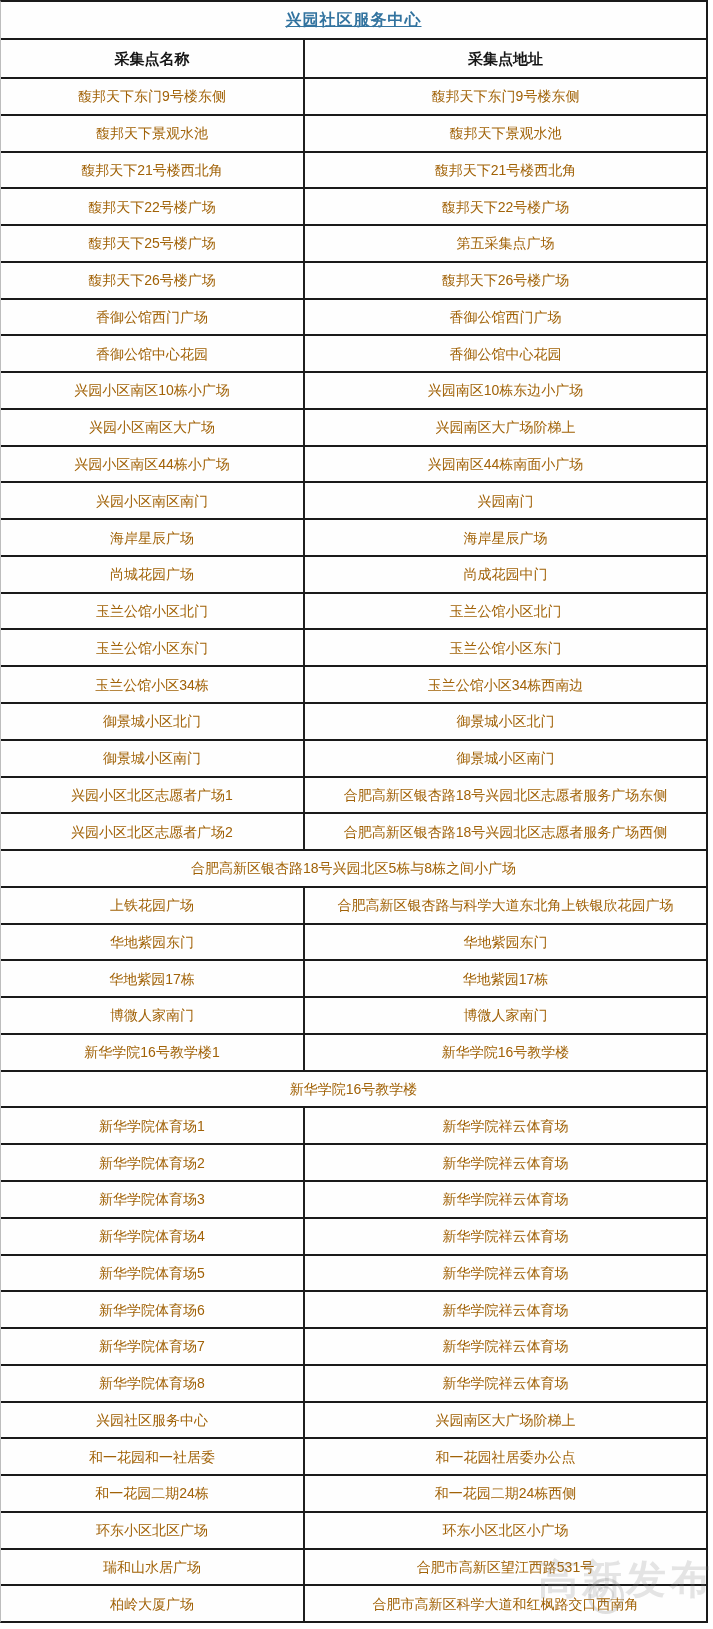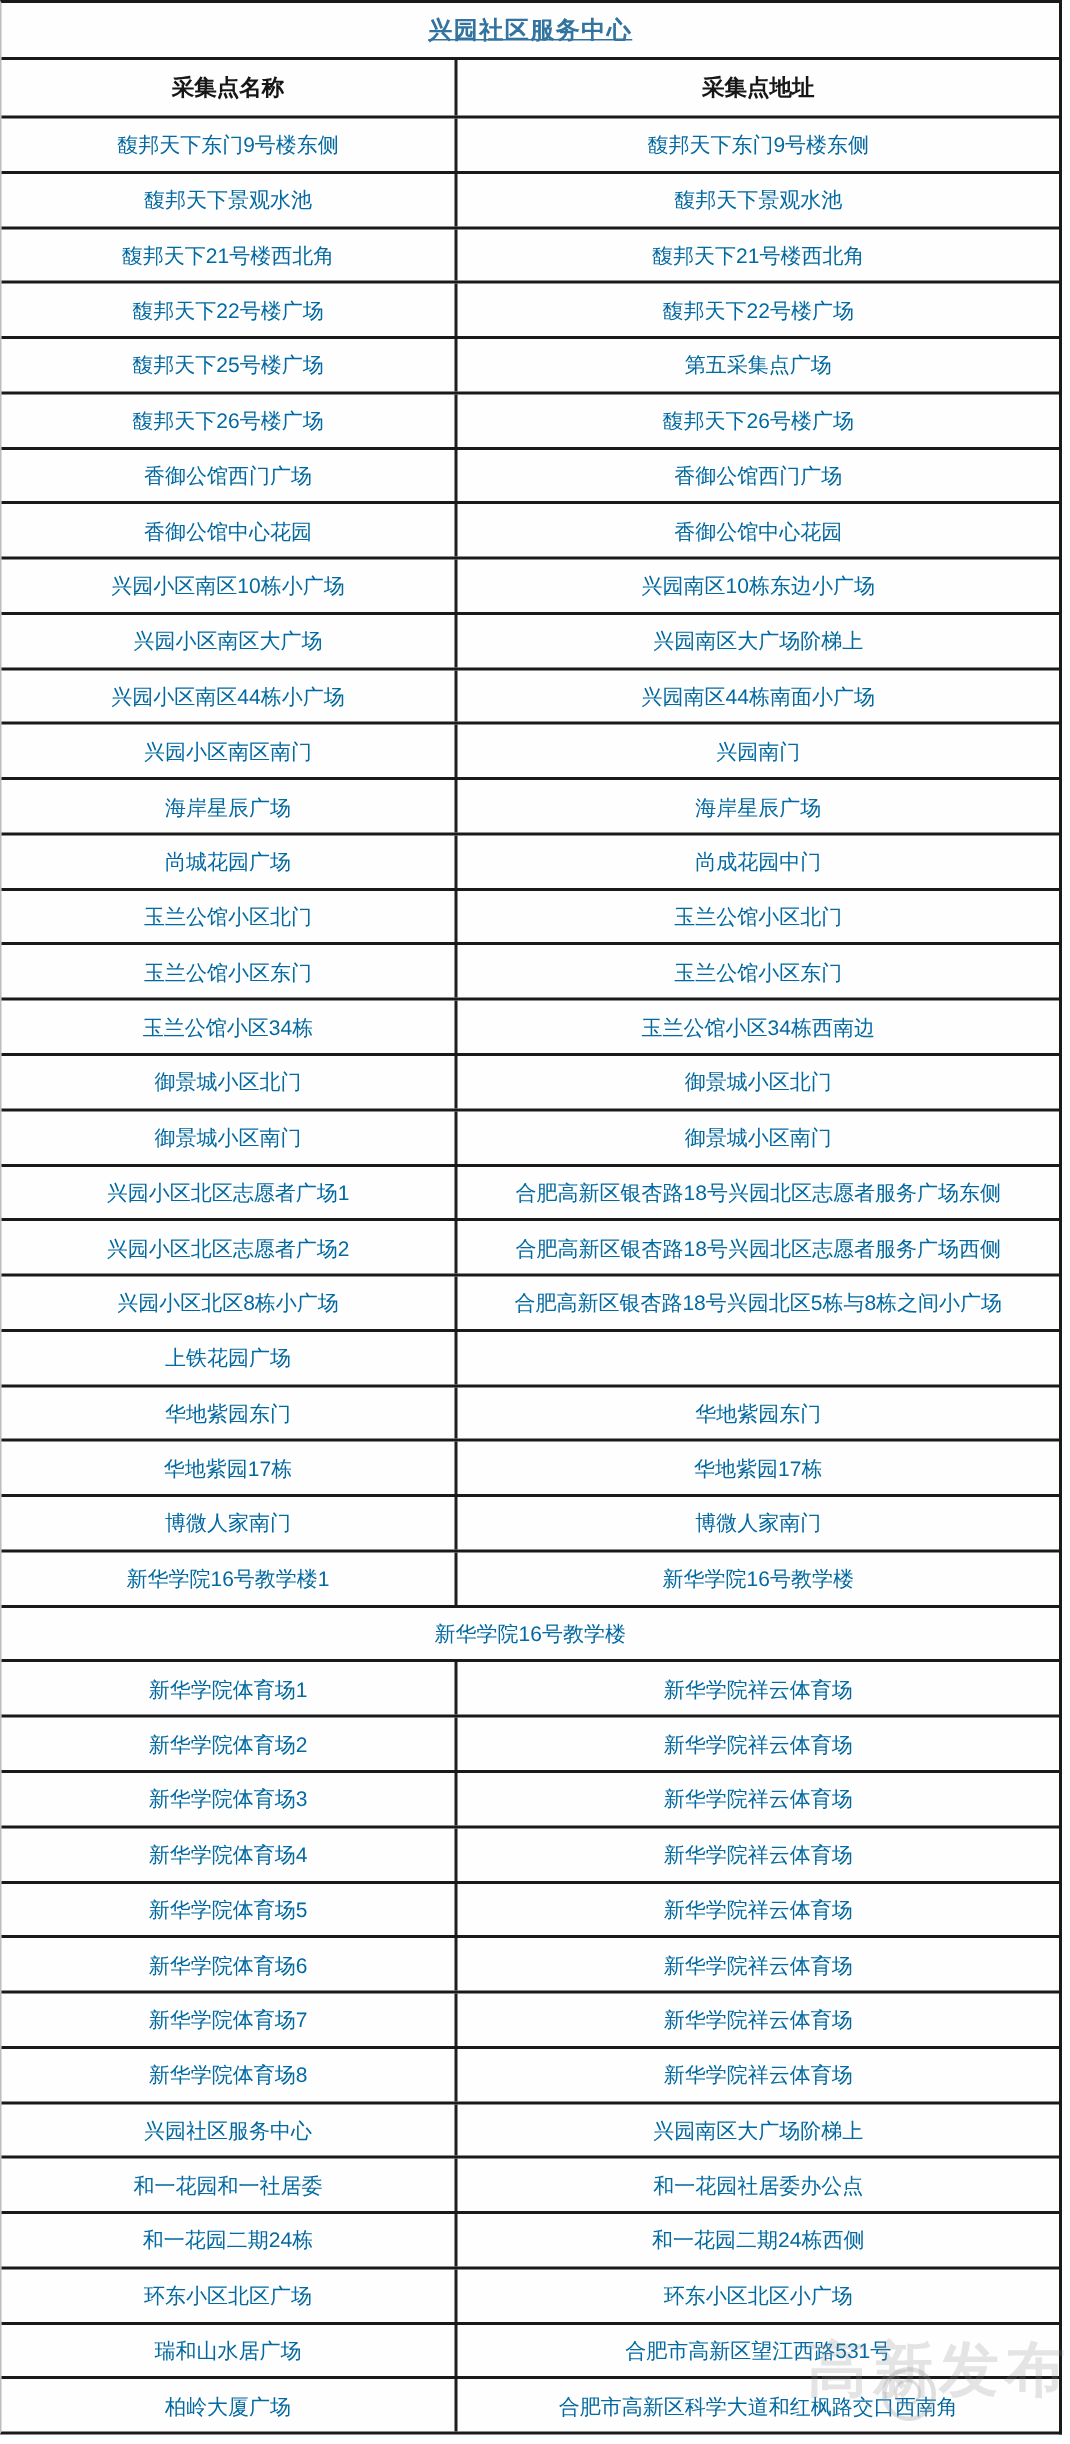--- a/index.html
+++ b/index.html
@@ -41,21 +41,21 @@
     display: flex;
     font-size: 15px;
     font-weight: 700;
     color: #161616;
   }
   .data-row {
     flex: 1 1 auto;
     border-top: 2px solid #1a1a1a;
     display: flex;
     font-size: 14px;
-    color: #0369a1;
+    color: #a16207;
   }
   .cell {
     display: flex;
     align-items: center;
     justify-content: center;
     text-align: center;
     line-height: 1.15;
     padding: 0 4px;
     box-sizing: border-box;
   }
@@ -208,26 +208,26 @@
     <div class="cell c0 rc0">兴园小区北区志愿者广场1</div>
     <div class="cell c1 rc1">合肥高新区银杏路18号兴园北区志愿者服务广场东侧</div>
   </div>
 
   <div class="data-row">
     <div class="cell c0 rc0">兴园小区北区志愿者广场2</div>
     <div class="cell c1 rc1">合肥高新区银杏路18号兴园北区志愿者服务广场西侧</div>
   </div>
 
   <div class="data-row">
-    <div class="cell c0 rc0">兴园小区北区8栋小广场</div>
     <div class="cell c1 rc1">合肥高新区银杏路18号兴园北区5栋与8栋之间小广场</div>
   </div>
 
   <div class="data-row">
     <div class="cell c0 rc0">上铁花园广场</div>
+    <div class="cell c1 rc1">合肥高新区银杏路与科学大道东北角上铁银欣花园广场</div>
   </div>
 
   <div class="data-row">
     <div class="cell c0 rc0">华地紫园东门</div>
     <div class="cell c1 rc1">华地紫园东门</div>
   </div>
 
   <div class="data-row">
     <div class="cell c0 rc0">华地紫园17栋</div>
     <div class="cell c1 rc1">华地紫园17栋</div>

